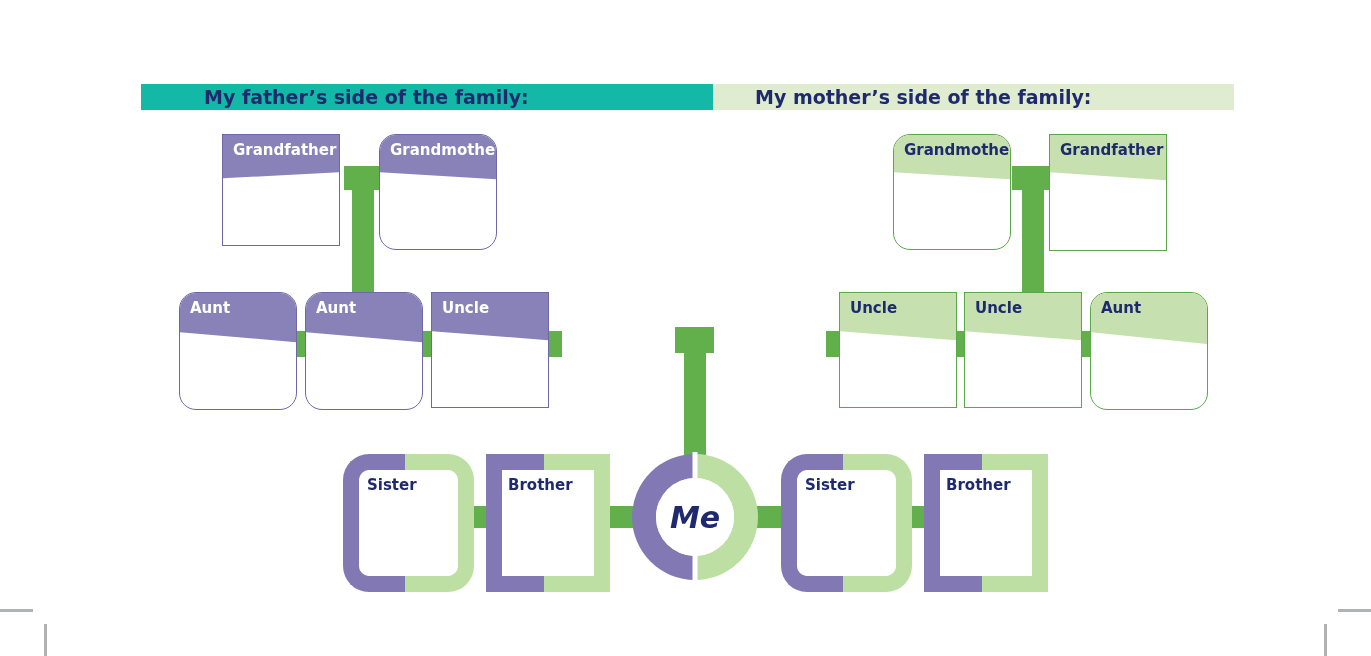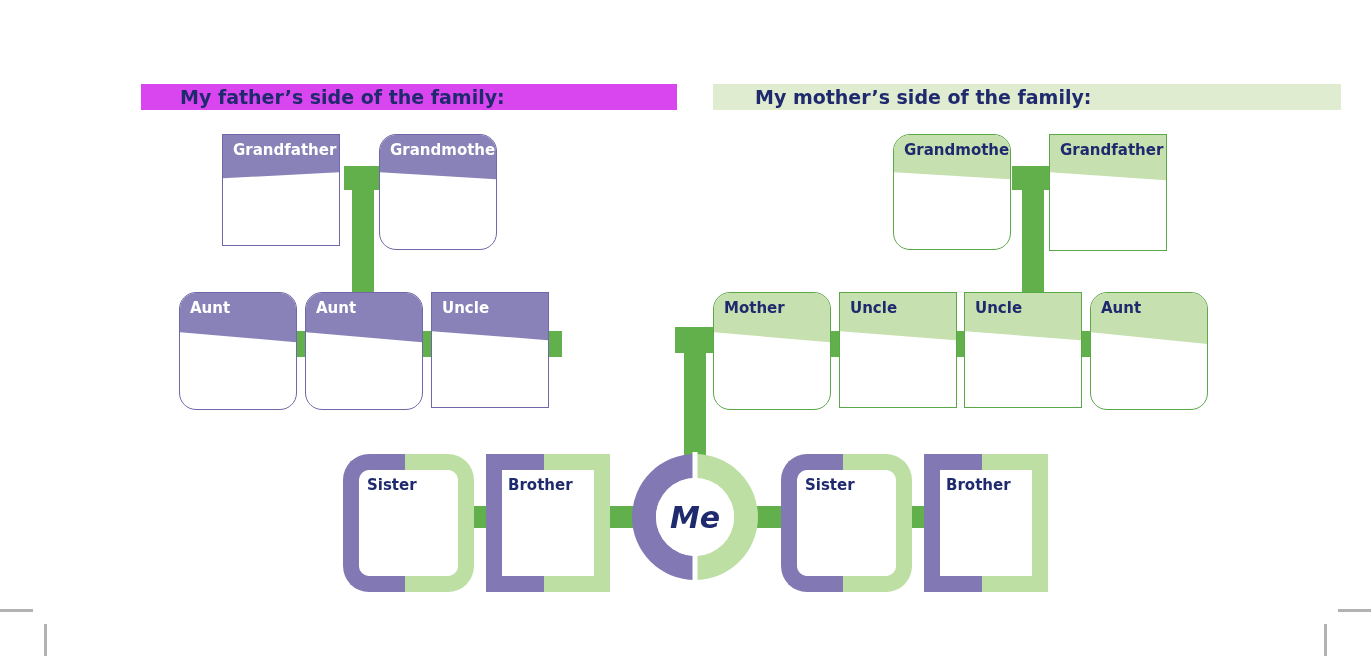--- a/index.html
+++ b/index.html
@@ -10,23 +10,23 @@
   .stage{position:absolute;left:0;top:0;width:1371px;height:656px;}
 
   
   .hdr-bar{
     position:absolute;height:26px;display:flex;align-items:center;
   }
   .hdr-bar .hdr-text{
     font-size:19px;font-weight:bold;color:#1f2a6e;letter-spacing:0px;
     white-space:nowrap;
   }
-  #hdr-father{left:141px;top:84px;width:536px;background:#d946ef;}
+  #hdr-father{left:141px;top:84px;width:614px;background:#14b8a6;padding-left:24px;}
   #hdr-father .hdr-text{margin-left:39px;}
-  #hdr-mother{left:713px;top:84px;width:628px;background:#dfecd0;}
+  #hdr-mother{left:713px;top:84px;width:521px;background:#dfecd0;}
   #hdr-mother .hdr-text{margin-left:42px;}
 
   
   .card{position:absolute;background:#ffffff;box-sizing:border-box;overflow:hidden;}
   .card .band{position:absolute;left:0;top:0;width:100%;height:100%;}
   .card .band svg{display:block;width:100%;height:100%;}
   .card .label{
     position:absolute;left:10px;top:6px;font-size:15px;font-weight:bold;
     white-space:nowrap;z-index:3;
   }
@@ -151,28 +151,20 @@
   </div>
 
 
   <div class="conn" style="left:675px;top:327px;width:39px;height:26px;"></div>
   <div class="conn" style="left:684px;top:353px;width:22px;height:110px;"></div>
 
   <div class="conn" style="left:826px;top:331px;width:18px;height:26px;"></div>
   <div class="conn" style="left:952px;top:331px;width:18px;height:26px;"></div>
   <div class="conn" style="left:1078px;top:331px;width:18px;height:26px;"></div>
 
-  <div class="card green round" style="left:713px;top:292px;width:118px;height:118px;">
-    <div class="band">
-      <svg viewBox="0 0 118 118" preserveAspectRatio="none">
-        <polygon points="0,0 118,0 118,50 0,40" fill="#c6e0b0"></polygon>
-      </svg>
-    </div>
-    <span class="label">Mother</span>
-  </div>
 
   <div class="card green" style="left:839px;top:292px;width:118px;height:116px;">
     <div class="band">
       <svg viewBox="0 0 118 116" preserveAspectRatio="none">
         <polygon points="0,0 118,0 118,48 0,39" fill="#c6e0b0"></polygon>
       </svg>
     </div>
     <span class="label">Uncle</span>
   </div>
 

